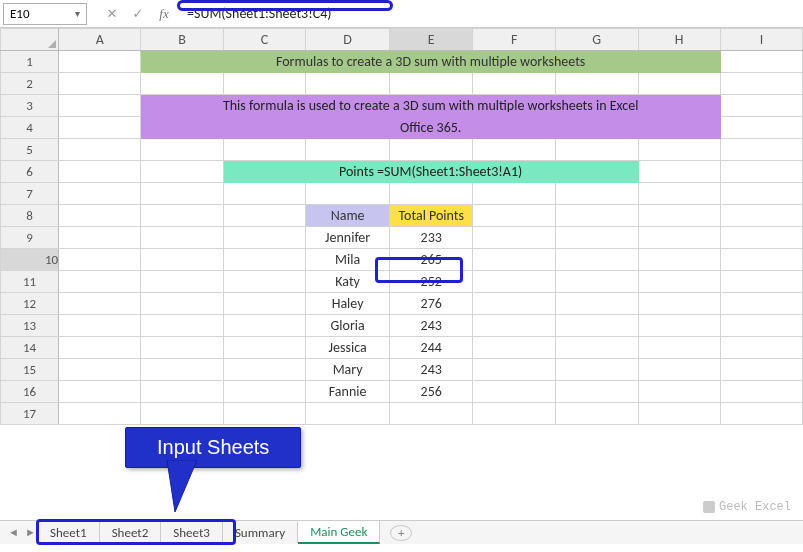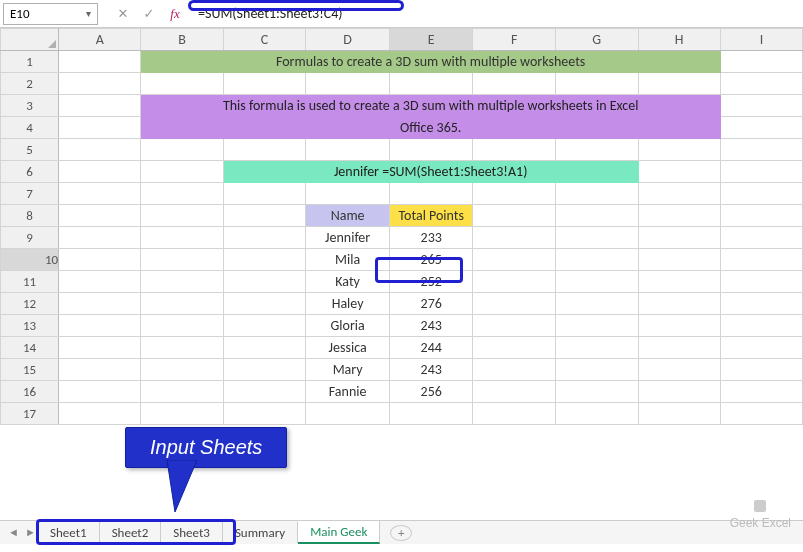--- a/index.html
+++ b/index.html
@@ -1,25 +1,25 @@
 <!DOCTYPE html>
 <html><head>
   <meta charset="utf-8">
   <style>
     * { box-sizing: border-box; margin: 0; padding: 0; }
     body { font-family: Calibri, Arial, sans-serif; font-size: 14px; background: #fff; width: 803px; height: 552px; position: relative; overflow: hidden; }
 
     
     .formula-bar { height: 28px; border-bottom: 1px solid #ccc; display: flex; align-items: center; background: #fff; }
-    .name-box { width: 95px; height: 22px; border: 1px solid #b0b0b0; margin-left: 3px; display: flex; align-items: center; padding: 0 6px; font-size: 13px; background: #fff; }
+    .name-box { width: 84px; height: 22px; border: 1px solid #b0b0b0; margin-left: 3px; display: flex; align-items: center; padding: 0 6px; font-size: 13px; background: #fff; }
     .name-box .dropdown { margin-left: auto; color: #666; font-size: 10px; }
     .fb-divider { width: 12px; }
     .fb-icons { display: flex; align-items: center; gap: 8px; padding: 0 4px; color: #999; }
     .fb-icon { width: 18px; text-align: center; font-size: 13px; }
-    .fx-icon { font-style: italic; font-family: 'Times New Roman', serif; color: #be185d; }
+    .fx-icon { font-style: italic; font-family: 'Times New Roman', serif; color: #737373; }
     .formula-input-wrap { flex: 1; padding-left: 4px; position: relative; }
     .formula-input { font-size: 14px; color: #222; padding: 2px 6px; }
     .formula-highlight { position: absolute; left: 0; top: -3px; border: 3px solid #2020d0; border-radius: 6px; padding: 2px 4px 3px 4px; pointer-events: none; }
 
     
     .grid-container { position: relative; }
     .grid { border-collapse: collapse; table-layout: fixed; }
     .grid th, .grid td { border: 1px solid #d4d4d4; height: 22px; font-weight: normal; text-align: center; font-size: 14px; color: #333; }
     .grid .corner { width: 35px; height: 22px; background: #f0f0f0; border-right: 1px solid #bbb; border-bottom: 1px solid #bbb; position: relative; }
     .grid .corner::after { content: ''; position: absolute; right: 2px; bottom: 2px; width: 0; height: 0; border-left: 8px solid transparent; border-bottom: 8px solid #b0b0b0; }
@@ -40,23 +40,23 @@
     
     .sheet-tabs-area { position: absolute; bottom: 8px; left: 0; right: 0; height: 24px; border-top: 1px solid #ccc; background: #f5f5f5; display: flex; align-items: center; padding-left: 38px; }
     .tab-nav { display: flex; gap: 2px; margin-right: 8px; color: #888; font-size: 11px; }
     .tab-nav span { cursor: pointer; padding: 0 2px; }
     .tab { padding: 3px 12px; font-size: 13px; border-right: 1px solid #ccc; cursor: pointer; background: #f5f5f5; color: #444; }
     .tab.active { background: #fff; color: #1a9060; border-bottom: 2px solid #1a9060; font-weight: 500; }
     .input-sheets-box { position: absolute; border: 3px solid #2020d0; border-radius: 4px; pointer-events: none; }
     .add-sheet { color: #888; font-size: 16px; padding: 0 10px; cursor: pointer; border: 1px solid #ccc; border-radius: 50%; width: 16px; height: 16px; display: flex; align-items: center; justify-content: center; margin-left: 10px; font-size: 13px; }
 
     
-    .callout { position: absolute; background: #2030c8; color: #fff; font-family: Arial, sans-serif; font-size: 20px; padding: 8px 24px; border: 1px solid #1020a0; border-radius: 2px; box-shadow: 2px 2px 4px rgba(0,0,0,0.3); font-style: italic; }
-
-    .watermark { position: absolute; right: 12px; bottom: 22px; font-size: 12px; color: #bbb; font-family: Liberation Sans, sans-serif; display: flex; align-items: center; gap: 4px; flex-direction: column; }
+    .callout { position: absolute; background: #2030c8; color: #fff; font-family: Arial, sans-serif; font-size: 20px; padding: 8px 31px; border: 1px solid #1020a0; border-radius: 2px; box-shadow: 2px 2px 4px rgba(0,0,0,0.3); }
+
+    .watermark { position: absolute; right: 12px; bottom: 38px; font-size: 12px; color: #bbb; font-family: Liberation Mono, monospace; display: flex; align-items: center; gap: 4px; }
     .watermark .logo { width: 12px; height: 12px; background: #ccc; border-radius: 2px; }
   </style>
 </head>
 <body>
 
 <div class="formula-bar">
   <div class="name-box">
     <span>E10</span>
     <span class="dropdown">▾</span>
   </div>
@@ -128,21 +128,21 @@
           <td></td>
           <td></td>
           <td></td>
           <td></td>
           <td></td>
       </tr>
       <tr class="formula-row">
         <th class="row-head">6</th>
         <td></td>
           <td></td>
-        <td class="frm" colspan="5">Jennifer =SUM(Sheet1:Sheet3!A1)</td>
+        <td class="frm" colspan="5">Points =SUM(Sheet1:Sheet3!A1)</td>
         <td></td>
           <td></td>
       </tr>
       <tr>
         <th class="row-head">7</th>
         <td></td>
           <td></td>
           <td></td>
           <td></td>
           <td></td>

